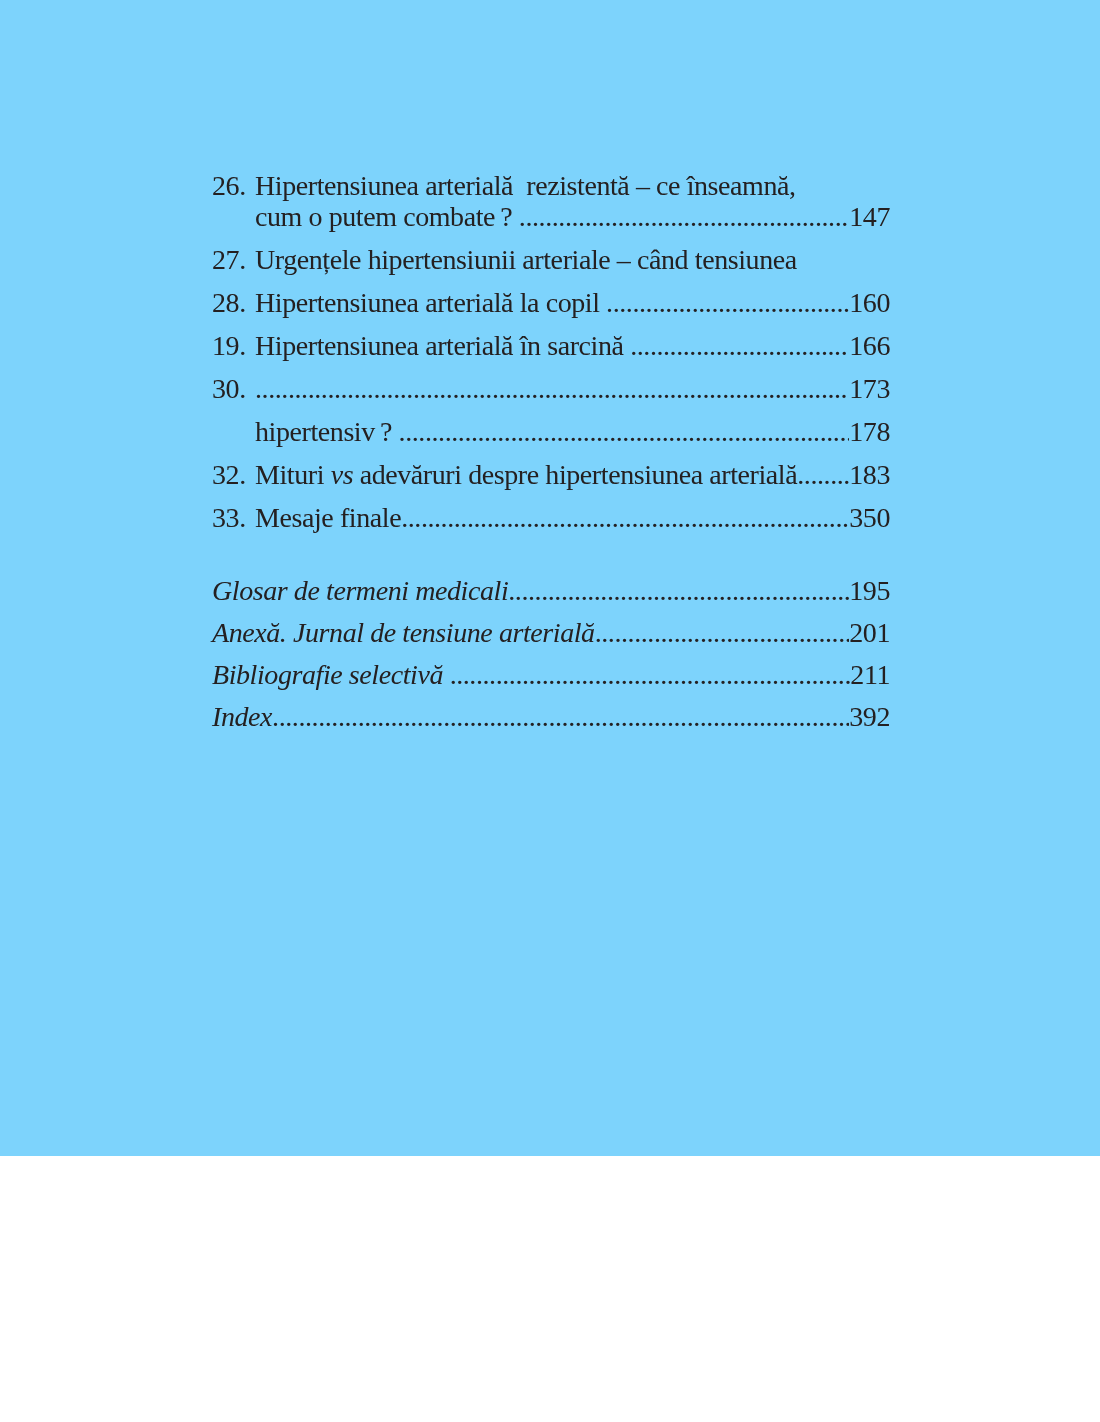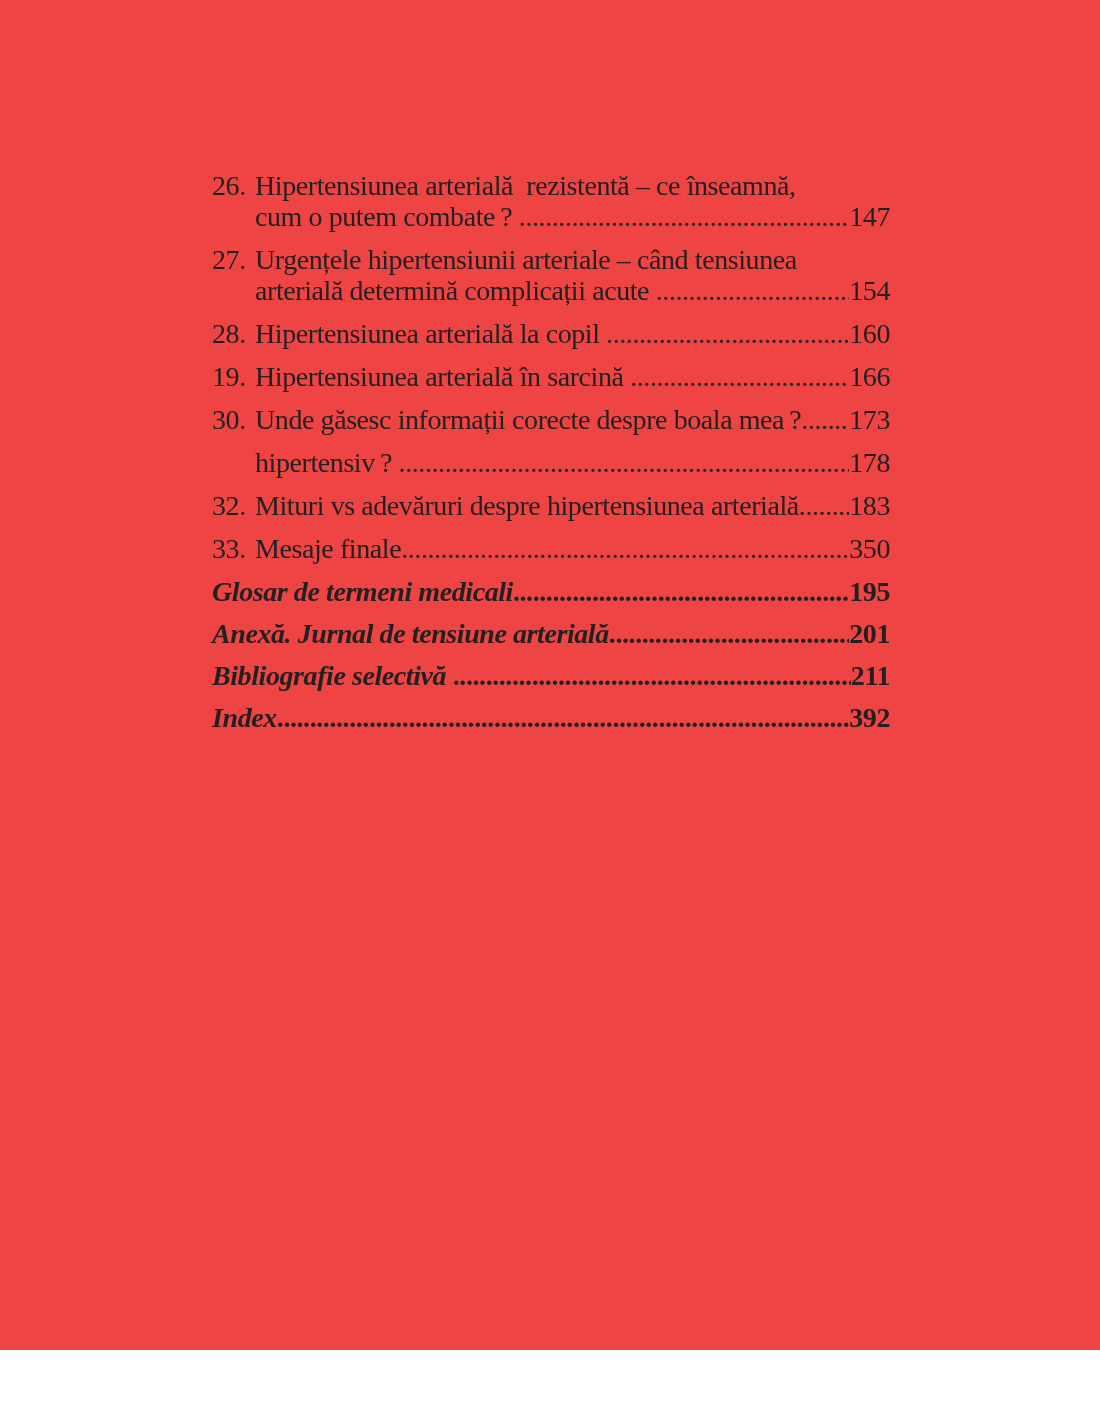--- a/index.html
+++ b/index.html
@@ -4,22 +4,22 @@
 <title>Cuprins</title>
 <style>
   html, body {
     margin: 0;
     padding: 0;
     background: #ffffff;
   }
   .page {
     position: relative;
     width: 1100px;
-    height: 1350px;
-    background: #ef4444;
+    height: 1156px;
+    background: #7dd3fc;
     overflow: hidden;
     font-family: "Liberation Serif", serif;
     color: #242021;
   }
   .toc {
     position: absolute;
     left: 212px;
     top: 170px;
     width: 678px;
     font-size: 28px;
@@ -31,35 +31,35 @@
     display: flex;
     align-items: baseline;
   }
   .num {
     flex: none;
     width: 43px;
     white-space: pre;
   }
   .cont { padding-left: 43px; }
   .txt { white-space: pre; }
-  .it { }
+  .it { font-style: italic; }
   .leader {
     flex: 1 1 0;
     overflow: hidden;
     white-space: nowrap;
     min-width: 0;
   }
   .leader::after {
     content: "..........................................................................................................................";
   }
   .pg {
     flex: none;
     white-space: pre;
   }
-  .backmatter { margin-top: 12px; font-weight: bold; }
+  .backmatter { margin-top: 42px; }
   .backmatter .entry { margin-bottom: 11px; }
   .backmatter .txt { font-style: italic; }
   .backmatter .leader, .backmatter .pg { font-style: normal; }
 </style>
 </head>
 <body>
 
 <div class="page">
   <main class="toc">
     <section>
@@ -72,46 +72,40 @@
             <span class="txt"><span>cum o putem combate ? </span></span>
             <span class="leader"></span>
             <span class="pg">147</span>
           </div>
         </div>
         <div class="entry">
           <div class="line">
             <span class="num">27.</span>
             <span class="txt"><span>Urgențele hipertensiunii arteriale – când tensiunea</span></span>
           </div>
-          <div class="line cont">
-            <span class="txt"><span>arterială determină complicații acute </span></span>
-            <span class="leader"></span>
-            <span class="pg">154</span>
-          </div>
         </div>
         <div class="entry">
           <div class="line">
             <span class="num">28.</span>
             <span class="txt"><span>Hipertensiunea arterială la copil </span></span>
             <span class="leader"></span>
             <span class="pg">160</span>
           </div>
         </div>
         <div class="entry">
           <div class="line">
             <span class="num">19.</span>
             <span class="txt"><span>Hipertensiunea arterială în sarcină </span></span>
             <span class="leader"></span>
             <span class="pg">166</span>
           </div>
         </div>
         <div class="entry">
           <div class="line">
             <span class="num">30.</span>
-            <span class="txt"><span>Unde găsesc informații corecte despre boala mea ?</span></span>
             <span class="leader"></span>
             <span class="pg">173</span>
           </div>
         </div>
         <div class="entry">
           <div class="line cont">
             <span class="txt"><span>hipertensiv ? </span></span>
             <span class="leader"></span>
             <span class="pg">178</span>
           </div>

